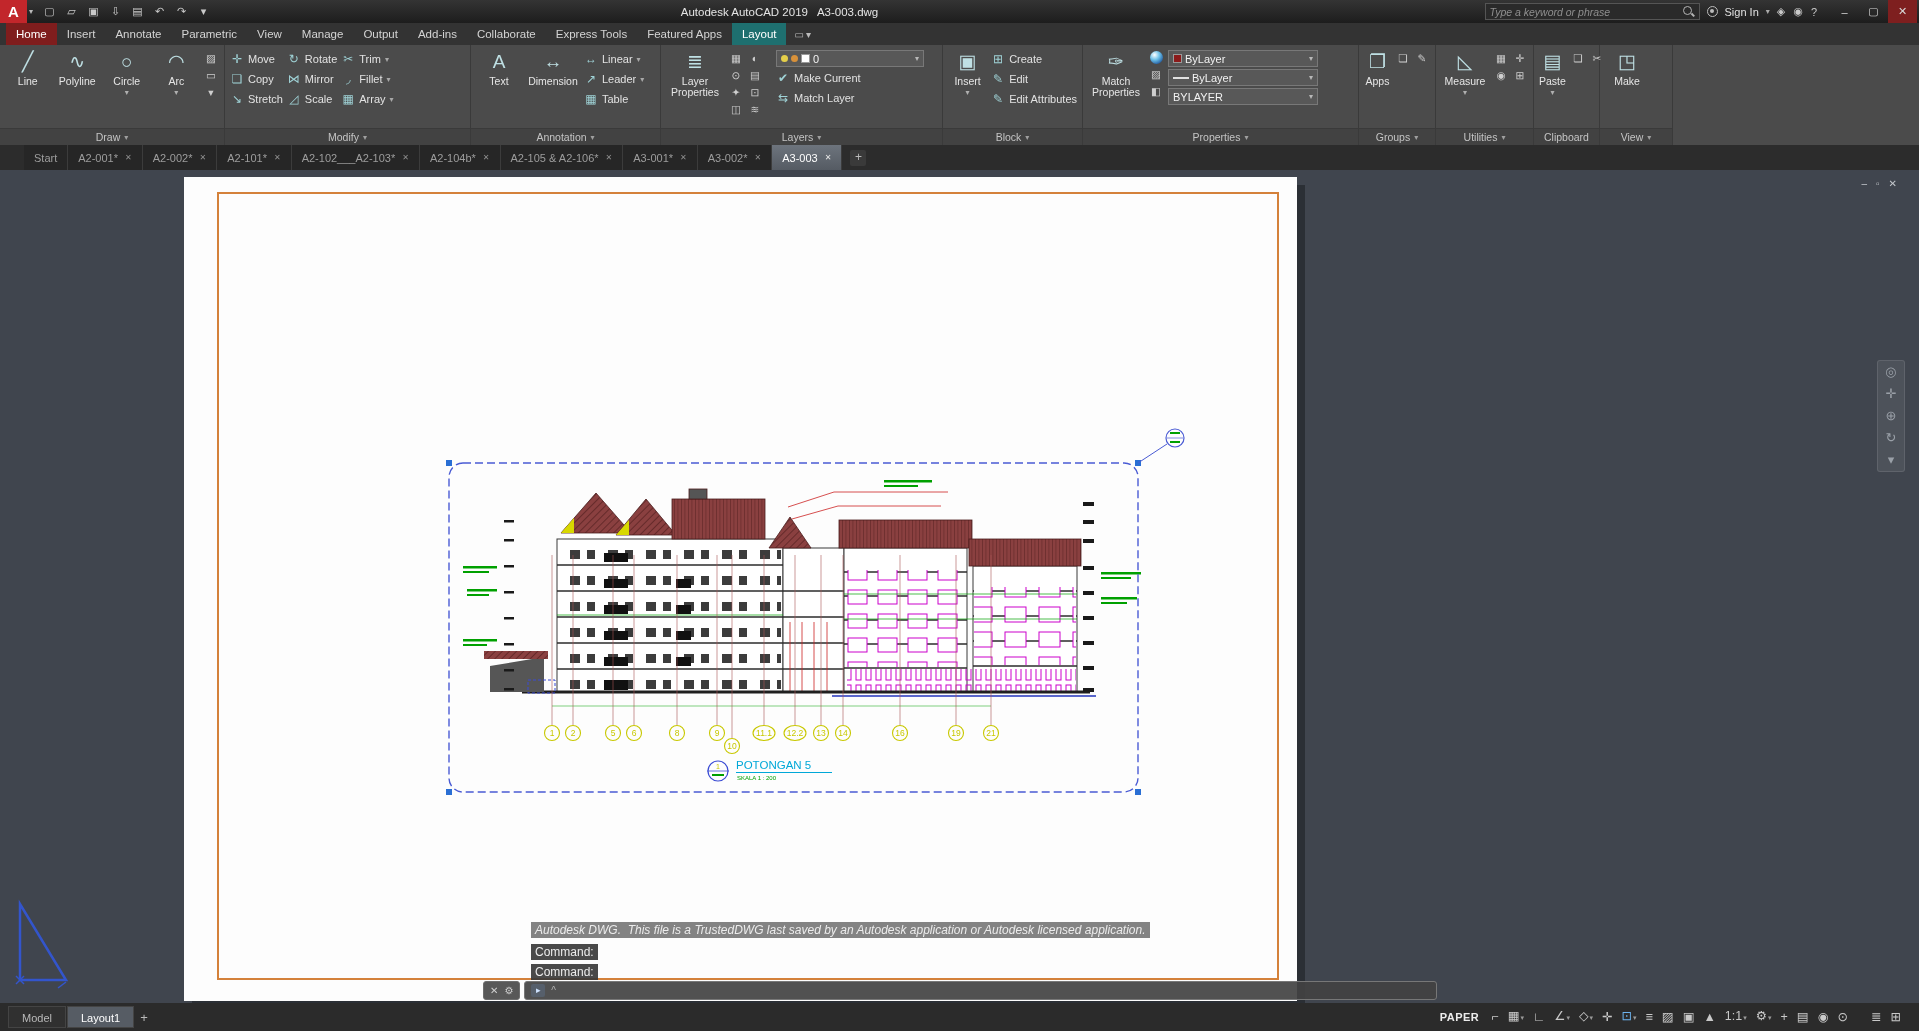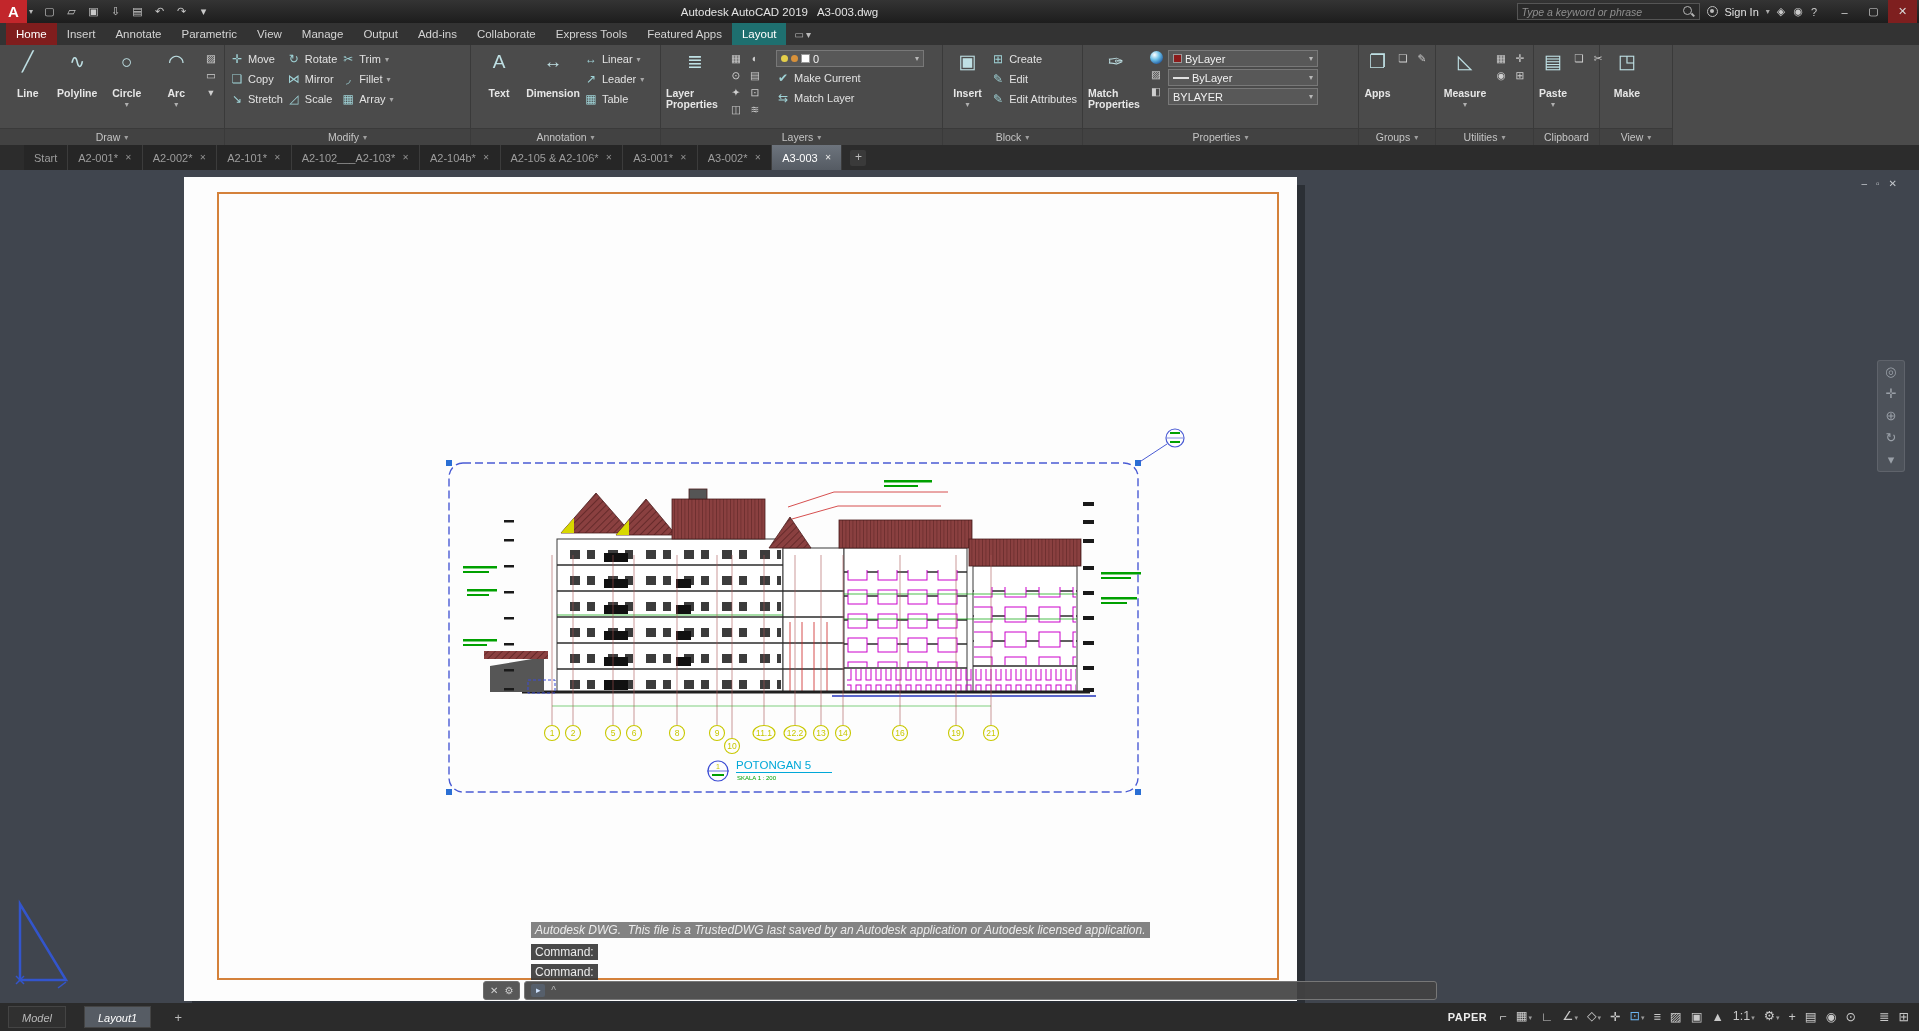--- a/index.html
+++ b/index.html
@@ -7,21 +7,21 @@
   body{position:relative;background:#40454e;overflow:hidden;color:#d8d8d8;font-size:12px;}
 
   
   .titlebar{position:absolute;top:0;left:0;width:1919px;height:23px;background:linear-gradient(#343434,#1d1d1d);display:flex;align-items:center;z-index:50;}
   .applogo{width:27px;height:23px;background:#c2262b;color:#fff;font-weight:bold;font-size:15px;display:flex;align-items:center;justify-content:center;cursor:default;}
   .app-caret{color:#bbb;font-size:8px;margin:0 3px 0 2px;}
   .qat{display:flex;align-items:center;gap:3px;margin-left:4px;}
   .qicon{width:19px;text-align:center;color:#c9c9c9;font-size:11px;cursor:default;}
   .tb-title{position:absolute;left:0;right:360px;text-align:center;font-size:11.5px;color:#e4e4e4;white-space:pre;pointer-events:none;}
   .infocenter{position:absolute;right:0;top:0;height:23px;display:flex;align-items:center;gap:7px;padding-right:2px;background:transparent;}
-  .ic-search-wrap{display:flex;align-items:center;background:#2a2a2a;border:1px solid #555;height:17px;padding:0 4px;}
+  .ic-search-wrap{display:flex;align-items:center;background:#2a2a2a;border:1px solid #555;height:17px;padding:0 4px;gap:32px;}
   .ic-search{width:160px;background:transparent;border:none;outline:none;color:#ddd;font-size:10.5px;}
   .ic-search::placeholder{color:#8f8f8f;font-style:italic;}
   .ic-mag{position:relative;width:13px;height:13px;display:inline-block;}
   .ic-mag::before{content:"";position:absolute;left:1px;top:1px;width:7px;height:7px;border:1.5px solid #b5b5b5;border-radius:50%;}
   .ic-mag::after{content:"";position:absolute;left:9px;top:9px;width:4px;height:1.5px;background:#b5b5b5;transform:rotate(45deg);}
   .ic-avatar{width:11px;height:11px;border-radius:50%;border:1.5px solid #bbb;position:relative;display:inline-block;}
   .ic-avatar::after{content:"";position:absolute;left:2.2px;top:2.2px;width:4px;height:4px;border-radius:50%;background:#bbb;}
   .ic-signin{font-size:11px;color:#e0e0e0;cursor:default;}
   .ic-caret{font-size:8px;color:#aaa;}
   .tb-iconset{display:flex;align-items:center;gap:8px;font-size:11px;color:#c9c9c9;}
@@ -37,21 +37,21 @@
   .ribbon-toggle{margin-left:8px;height:22px;display:flex;align-items:center;gap:2px;color:#bbb;font-size:10px;}
 
   
   .ribbon{position:absolute;top:45px;left:0;width:1919px;height:100px;background:#4b4b4b;display:flex;z-index:48;}
   .panel{display:flex;flex-direction:column;border-right:1px solid #3a3a3a;height:100px;}
   .panel-body{flex:1;display:flex;align-items:flex-start;padding:3px 5px 0 5px;gap:4px;}
   .panel-label{height:17px;background:#424242;border-top:1px solid #3a3a3a;font-size:10.5px;color:#c4c4c4;display:flex;align-items:center;justify-content:center;gap:4px;cursor:default;}
   .panel-label .pcaret{font-size:8px;color:#9f9f9f;}
   .bigbtn{width:46px;display:flex;flex-direction:column;align-items:center;padding-top:2px;cursor:default;}
   .bigbtn .bicon{font-size:19px;line-height:24px;color:#bfe0e4;}
-  .bigbtn .blbl{font-size:10.5px;line-height:11px;color:#e6e6e6;margin-top:14px;font-weight:bold;}
+  .bigbtn .blbl{font-size:10.5px;line-height:11px;text-align:center;color:#e6e6e6;margin-top:2px;}
   .bigbtn .bcaret{font-size:8px;color:#b0b0b0;margin-top:1px;}
   .rcol{display:flex;flex-direction:column;gap:2px;padding-top:2px;}
   .rowbtn{display:flex;align-items:center;gap:4px;height:18px;font-size:11px;color:#e2e2e2;cursor:default;white-space:nowrap;}
   .rowbtn .ricon{width:14px;font-size:12px;color:#9fd2d6;text-align:center;}
   .rowbtn .rcaret{font-size:8px;color:#a8a8a8;}
   .minicol{display:flex;flex-direction:column;gap:3px;padding-top:3px;}
   .minirow{display:flex;gap:3px;}
   .mini{width:16px;height:14px;font-size:10.5px;color:#cfcfcf;text-align:center;line-height:14px;cursor:default;}
   .combo{display:flex;align-items:center;gap:3px;background:#585858;border:1px solid #787878;height:17px;padding:0 4px;font-size:11px;color:#f2f2f2;width:148px;cursor:default;}
   .combo .grow{flex:1;}
@@ -89,25 +89,25 @@
   .cmd-row{position:absolute;left:483px;top:811px;display:flex;gap:4px;z-index:11;}
   .cmd-handle{display:flex;align-items:center;gap:6px;background:rgba(70,70,70,.9);border:1px solid #6e6e6e;border-radius:3px;height:19px;padding:0 6px;color:#cfcfcf;font-size:10px;}
   .cmd-bar{display:flex;align-items:center;background:rgba(66,66,66,.92);border:1px solid #777;border-radius:3px;height:19px;width:913px;padding:0 6px;gap:6px;}
   .cmd-badge{width:14px;height:13px;background:#565f6b;color:#cfe3ff;font-size:9px;text-align:center;line-height:13px;border-radius:2px;}
   .cmd-input{flex:1;background:transparent;border:none;outline:none;color:#ddd;font-size:11.5px;}
   .cmd-input::placeholder{color:#9a9a9a;font-style:italic;}
   .cmd-collapse{color:#b5b5b5;font-size:10px;}
 
   
   .bottombar{position:absolute;top:1003px;left:0;width:1919px;height:28px;background:#2b2b2b;display:flex;align-items:center;justify-content:space-between;z-index:50;}
-  .layout-tabs{display:flex;align-items:center;height:100%;padding-left:8px;gap:18px;font-style:italic;}
+  .layout-tabs{display:flex;align-items:center;height:100%;padding-left:8px;gap:1px;}
   .ltab{padding:0 13px;height:22px;line-height:22px;font-size:11px;color:#b9b9b9;background:#303030;border:1px solid #444;cursor:default;}
   .ltab.active{background:#565c64;color:#fff;}
   .lplus{width:18px;text-align:center;color:#b9b9b9;font-size:13px;cursor:default;}
-  .status-right{display:flex;align-items:center;padding-right:10px;gap:12px;}
+  .status-right{display:flex;align-items:center;padding-right:18px;gap:12px;}
   .paper-btn{font-size:11px;font-weight:bold;color:#ececec;letter-spacing:.5px;cursor:default;}
   .status-icons{display:inline-flex;align-items:center;gap:9px;font-size:12.5px;color:#c9c9c9;}
   .sicon{cursor:default;line-height:14px;}
   .sicon.on{color:#6cb4f0;}
   .sicon.gap{margin-left:14px;}
   .scaret{font-size:7px;color:#9a9a9a;margin-left:1px;}
 </style>
 </head>
 <body>
 

